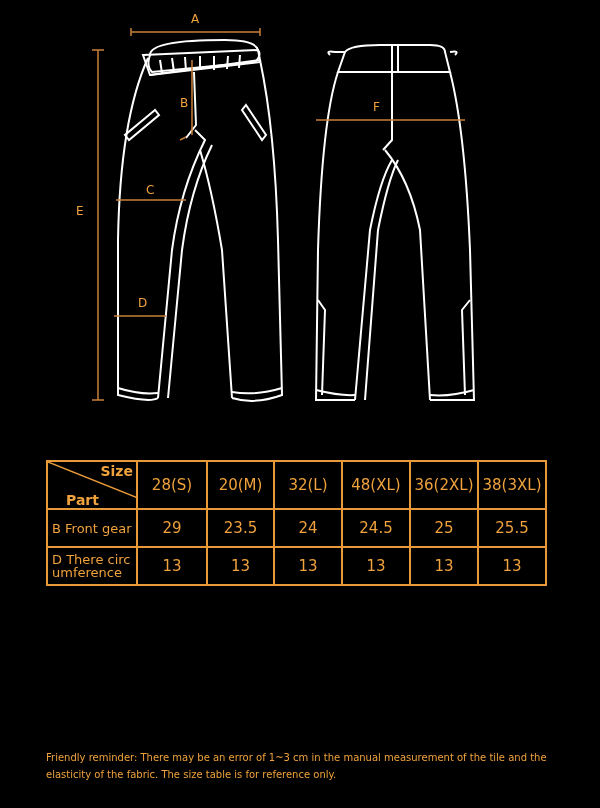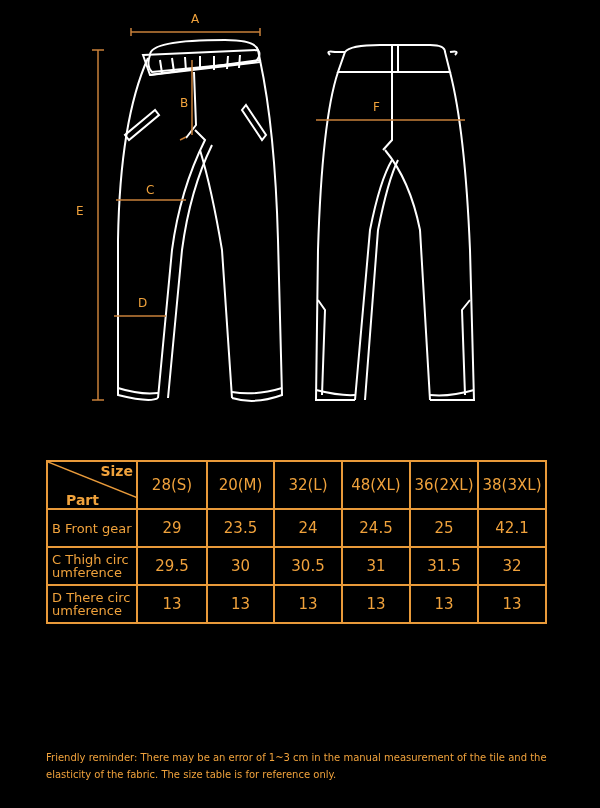--- a/index.html
+++ b/index.html
@@ -101,30 +101,21 @@
     <td>36(2XL)</td>
     <td>38(3XL)</td>
   </tr>
   <tr>
     <td class="part"><span>B Front gear</span></td>
     <td>29</td>
     <td>23.5</td>
     <td>24</td>
     <td>24.5</td>
     <td>25</td>
-    <td>42.1</td>
-  </tr>
-  <tr>
-    <td class="part"><span>C Thigh circ</span><br><span>umference</span></td>
-    <td>29.5</td>
-    <td>30</td>
-    <td>30.5</td>
-    <td>31</td>
-    <td>31.5</td>
-    <td>32</td>
+    <td>25.5</td>
   </tr>
   <tr>
     <td class="part"><span>D There circ</span><br><span>umference</span></td>
     <td>13</td>
     <td>13</td>
     <td>13</td>
     <td>13</td>
     <td>13</td>
     <td>13</td>
   </tr>

